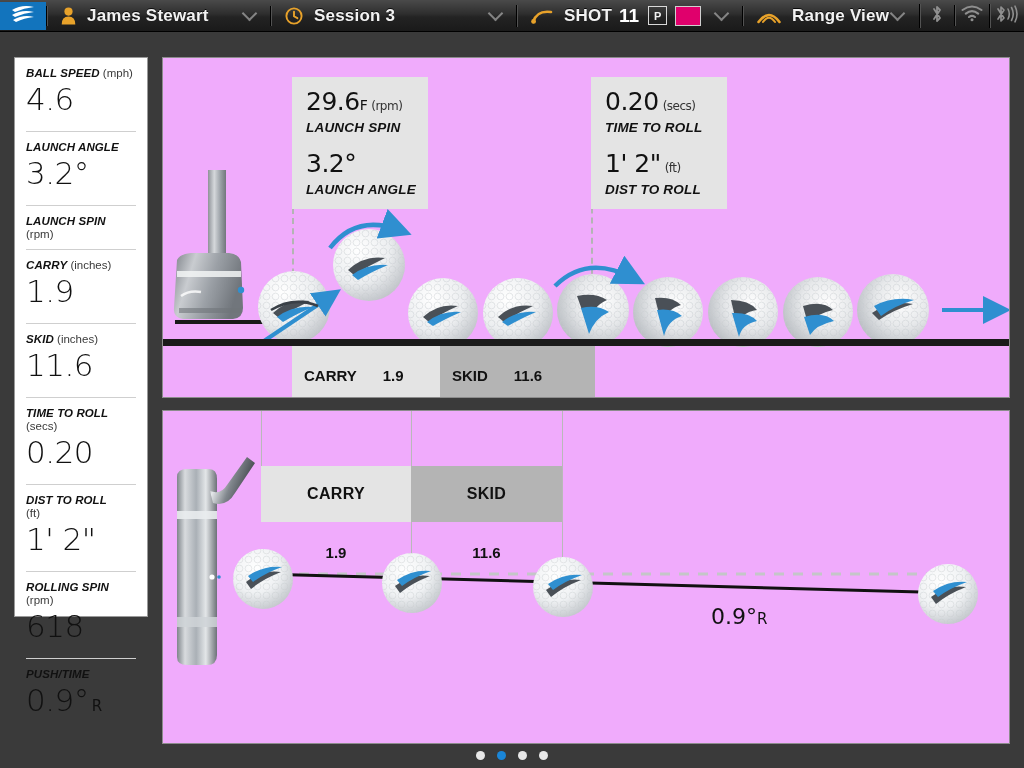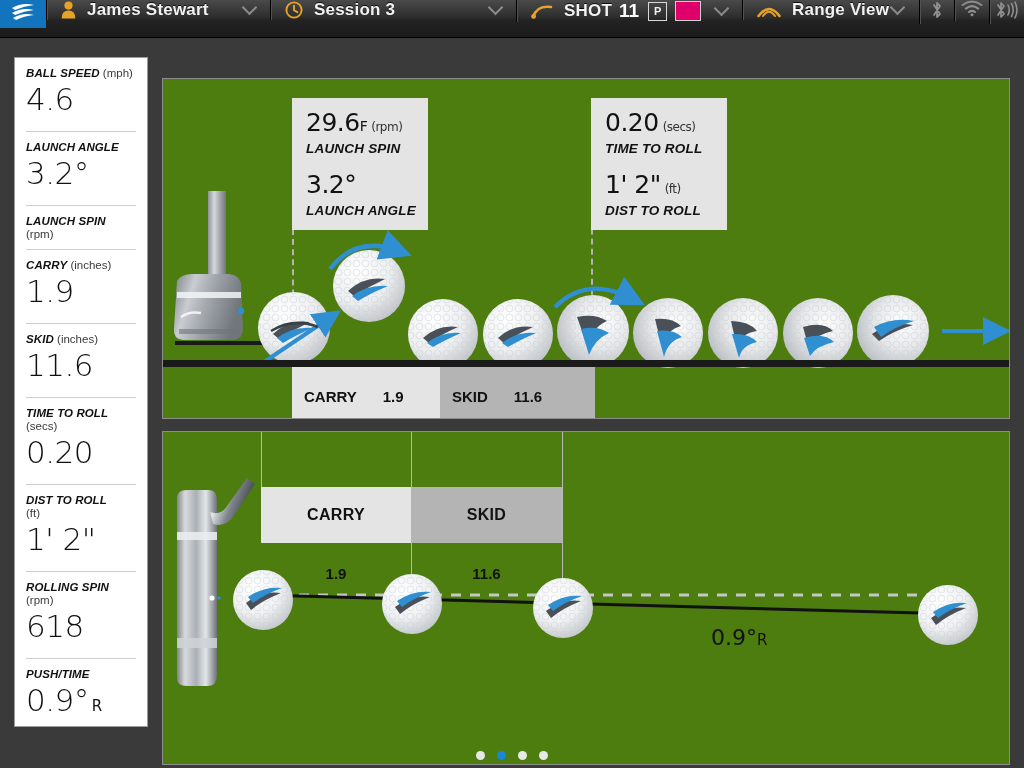--- a/index.html
+++ b/index.html
@@ -7,23 +7,23 @@
   html, body {
     width: 1024px; height: 768px;
     background: #3a3a3a;
     font-family: "Liberation Sans", sans-serif;
     overflow: hidden;
   }
   #app { position: relative; width: 1024px; height: 768px; background: #3a3a3a; }
 
   
   .topbar {
-    position: absolute; top: 0; left: 0; width: 1024px; height: 38px;
+    position: absolute; top: 0; left: 0; width: 1024px; height: 32px;
     background: linear-gradient(to bottom, #4a4a4a 0%, #2e2e2e 45%, #232323 55%, #1a1a1a 100%);
-    display: flex; align-items: flex-start;
+    display: flex; align-items: center;
     border-bottom: 1px solid #000;
   }
   .logo-cell {
     width: 46px; background: #1274bd;
     display: flex; align-items: center; justify-content: center;
     flex: 0 0 46px;
   }
   .tb-cell {
     display: flex; align-items: center;
     border-left: 1px solid #000;
@@ -56,41 +56,41 @@
   }
   .chev::before {
     content: ""; display: block; width: 9px; height: 9px;
     border-right: 2px solid #cfcfcf; border-bottom: 2px solid #cfcfcf;
     transform: rotate(45deg); margin: -4px 0 0 1px;
   }
 
   
   .sidebar {
     position: absolute; left: 14px; top: 57px;
-    width: 134px; height: 670px;
+    width: 134px; height: 560px;
     background: #fff; border: 1px solid #9a9a9a;
     padding: 0 11px;
   }
   .stat-row { padding: 9px 0 8px; border-bottom: 1px solid #cfcfcf; }
   .stat-row:last-child { border-bottom: none; }
   .stat-head { font-size: 11.5px; line-height: 13px; }
   .stat-name { font-style: italic; font-weight: bold; color: #111; letter-spacing: .1px; }
   .stat-unit { font-style: normal; font-weight: normal; color: #3a3a3a; }
   .stat-unit.blk { display: block; }
   .stat-val {
     font-size: 31px; font-weight: 300; color: #111;
     line-height: 36px; margin-top: 1px; letter-spacing: -.5px;
     font-family: "DejaVu Sans", sans-serif;
   }
   .stat-suffix { font-size: 15px; font-weight: normal; margin-left: 3px; }
 
   
   .panel {
-    position: absolute; background: #4d7c0f;
-    border: 1px solid #8c8c8c; overflow: hidden; margin-top: 21px;
+    position: absolute; background: #f0abfc;
+    border: 1px solid #8c8c8c; overflow: hidden;
   }
   #panel-side { left: 162px; top: 57px; width: 848px; height: 341px; }
   #panel-top  { left: 162px; top: 410px; width: 848px; height: 334px; }
 
   .callout {
     position: absolute; background: #e4e4e4;
     padding: 10px 12px 12px 14px;
   }
   .callout .big { font-size: 25px; color: #111; font-weight: 400; line-height: 29px;
     font-family: "DejaVu Sans", sans-serif; letter-spacing: -.5px; }

